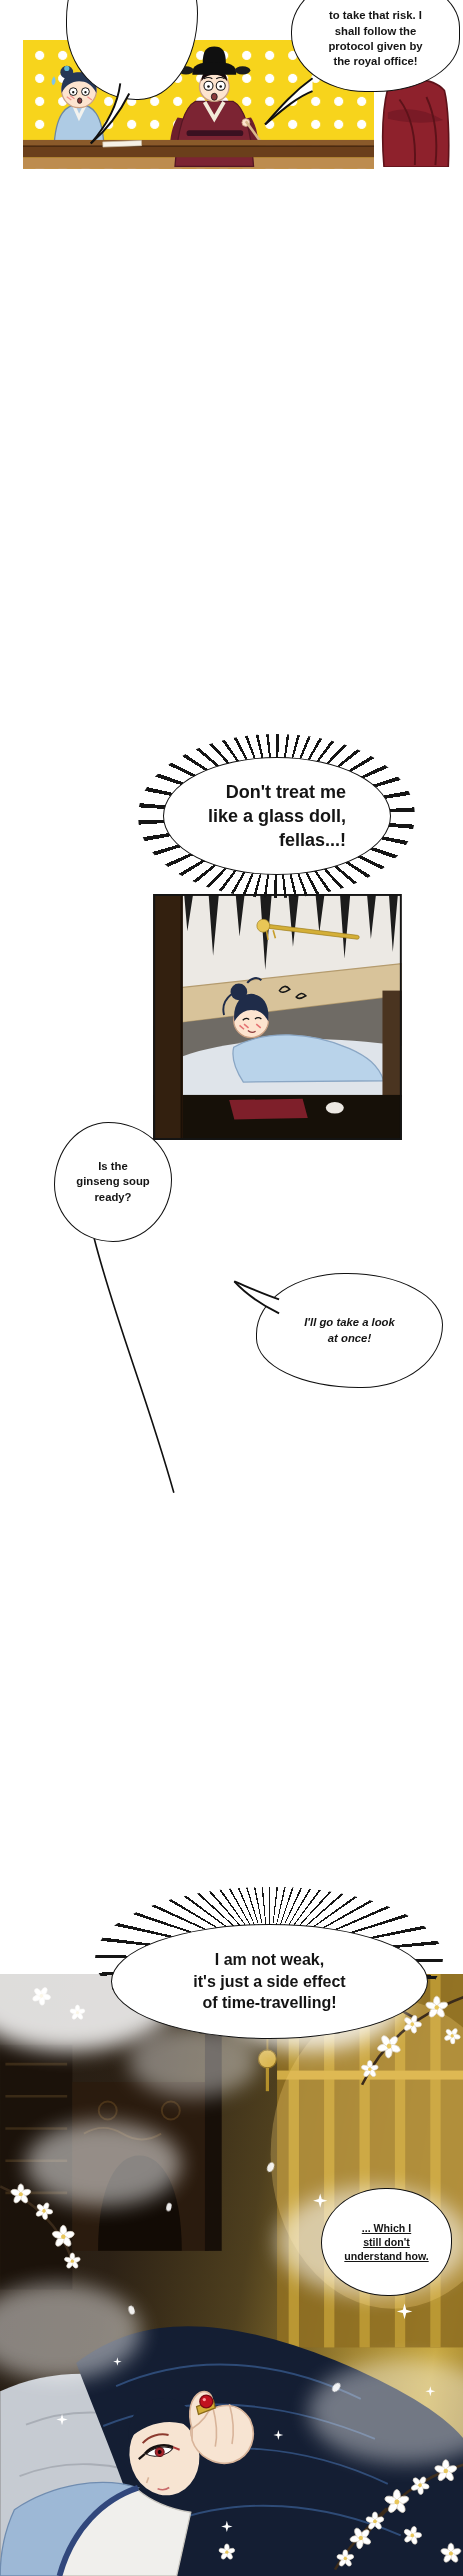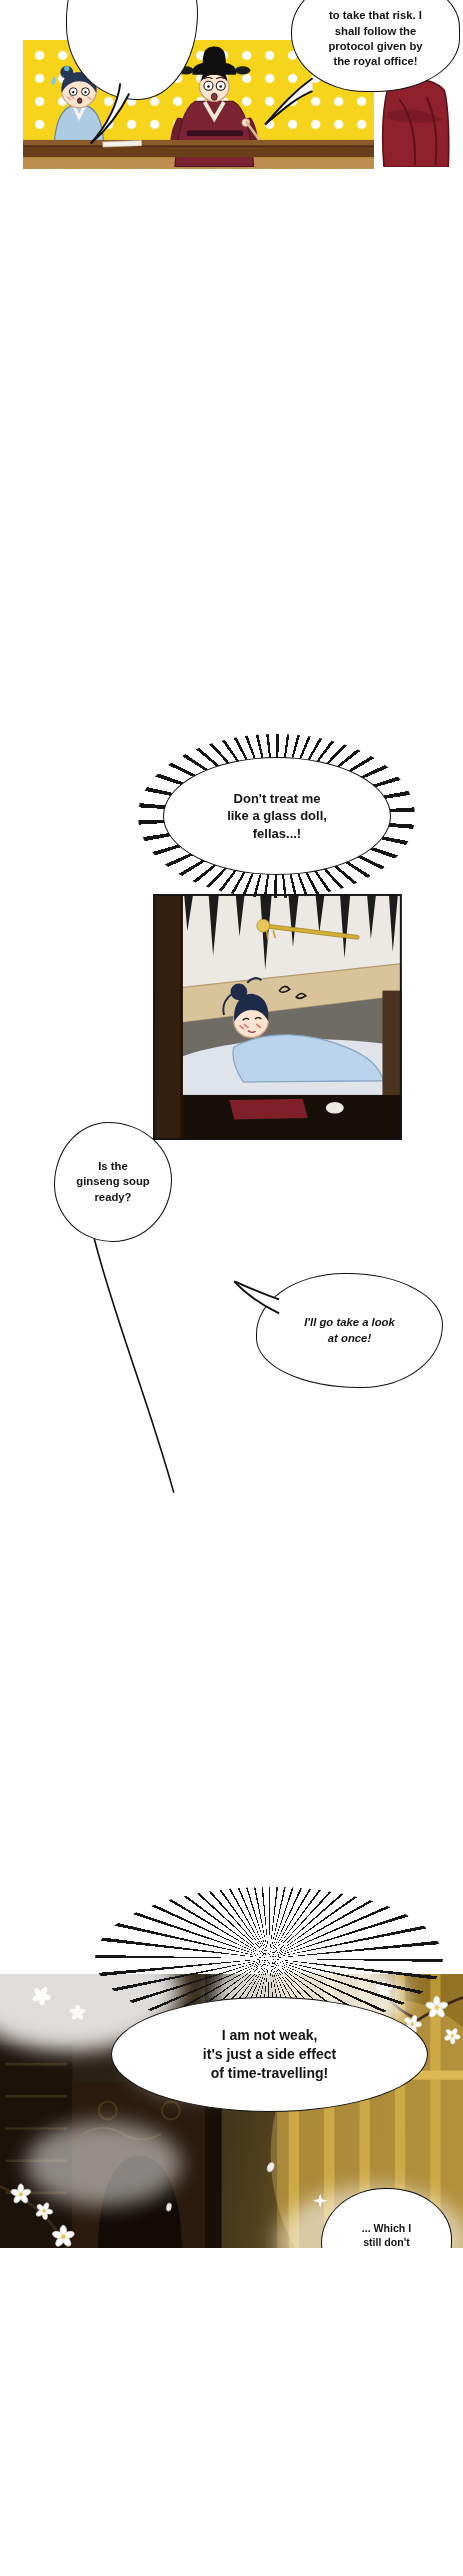--- a/index.html
+++ b/index.html
@@ -1,18 +1,18 @@
 <!DOCTYPE html>
 <html style="font-size:10.3px"><head>
 <meta charset="utf-8">
 <style>
   * { margin:0; padding:0; box-sizing:border-box; }
   html,body { background:#ffffff; }
   body { font-family:"Liberation Sans", sans-serif; }
-  .page { position:relative; width:464px; height:2248px; background:#fff; overflow:hidden; margin:0; }
+  .page { position:relative; width:464px; height:2576px; background:#fff; overflow:hidden; margin:0; }
 
   .panel { position:absolute; z-index:2; }
   .dots {
     background-color:#f7d41c;
     background-image: radial-gradient(#ffffff 4.2px, rgba(255,255,255,0) 4.8px);
     background-size:23px 23px;
     background-position:5.2px 3.9px;
   }
 
   .bubble {
@@ -29,26 +29,26 @@
 
   .panel3 {
     left:0; top:1974px; width:464px; height:602px; overflow:hidden;
     background:linear-gradient(100deg,#241b13 0%,#2c2115 28%,#4e3f1e 52%,#a28531 74%,#c8a83f 88%,#96782a 100%);
   }
   .p3svg { position:absolute; left:0; top:0; z-index:2; }
   .mist { position:absolute; background:#fff; border-radius:50%; filter:blur(10.3px); z-index:3; }
 
   .b-protocol { left:291px; top:-24.5px; width:169px; height:116px; border-radius:42% 46% 50% 44% / 48% 44% 46% 50%; font-size:11.3px; padding-top:10.3px; }
   .b-cut { left:66px; top:-64px; width:132px; height:164px; border-radius:48% 52% 46% 54% / 52% 48% 54% 46%; }
-  .b-glass { left:163px; top:757px; width:228px; height:118px; border-radius:50%; font-size:13px; }
+  .b-glass { left:163px; top:757px; width:228px; height:118px; border-radius:50%; font-size:18px;text-align:right; }
   .b-ginseng { left:54px; top:1122px; width:118px; height:120px; border-radius:46% 54% 50% 50% / 52% 48% 52% 48%; font-size:11.3px; }
   .b-look { left:256px; top:1273px; width:187px; height:115px; border-radius:48% 52% 44% 56% / 54% 46% 56% 44%; font-size:11.3px;font-style:italic; }
   .b-hurry { left:63px; top:1485px; width:240px; height:229px; border-radius:46% 54% 48% 52% / 50% 50% 52% 48%; font-size:15px; line-height:1.38; }
-  .b-notweak { left:111px; top:1997px; width:317px; height:115px; border-radius:50%; font-size:14px; }
-  .b-still { left:321px; top:2188px; width:131px; height:108px; border-radius:50% 50% 48% 52% / 52% 48% 50% 50%; font-size:10.6px; border-width:1.6px; }
+  .b-notweak { left:111px; top:1924px; width:317px; height:115px; border-radius:50%; font-size:16px; }
+  .b-still { left:321px; top:2188px; width:131px; height:108px; border-radius:50% 50% 48% 52% / 52% 48% 50% 50%; font-size:10.6px; border-width:1.6px;text-decoration:underline; }
 
   .ring-glass { left:138px; top:734px; width:277px; height:164px; }
   .ring-notweak { left:95px; top:1887px; width:348px; height:143px; }
 </style>
 </head>
 <body>
 
 <div class="page">
 
   <div class="panel dots" style="left:23px; top:40px; width:351px; height:129px;">

